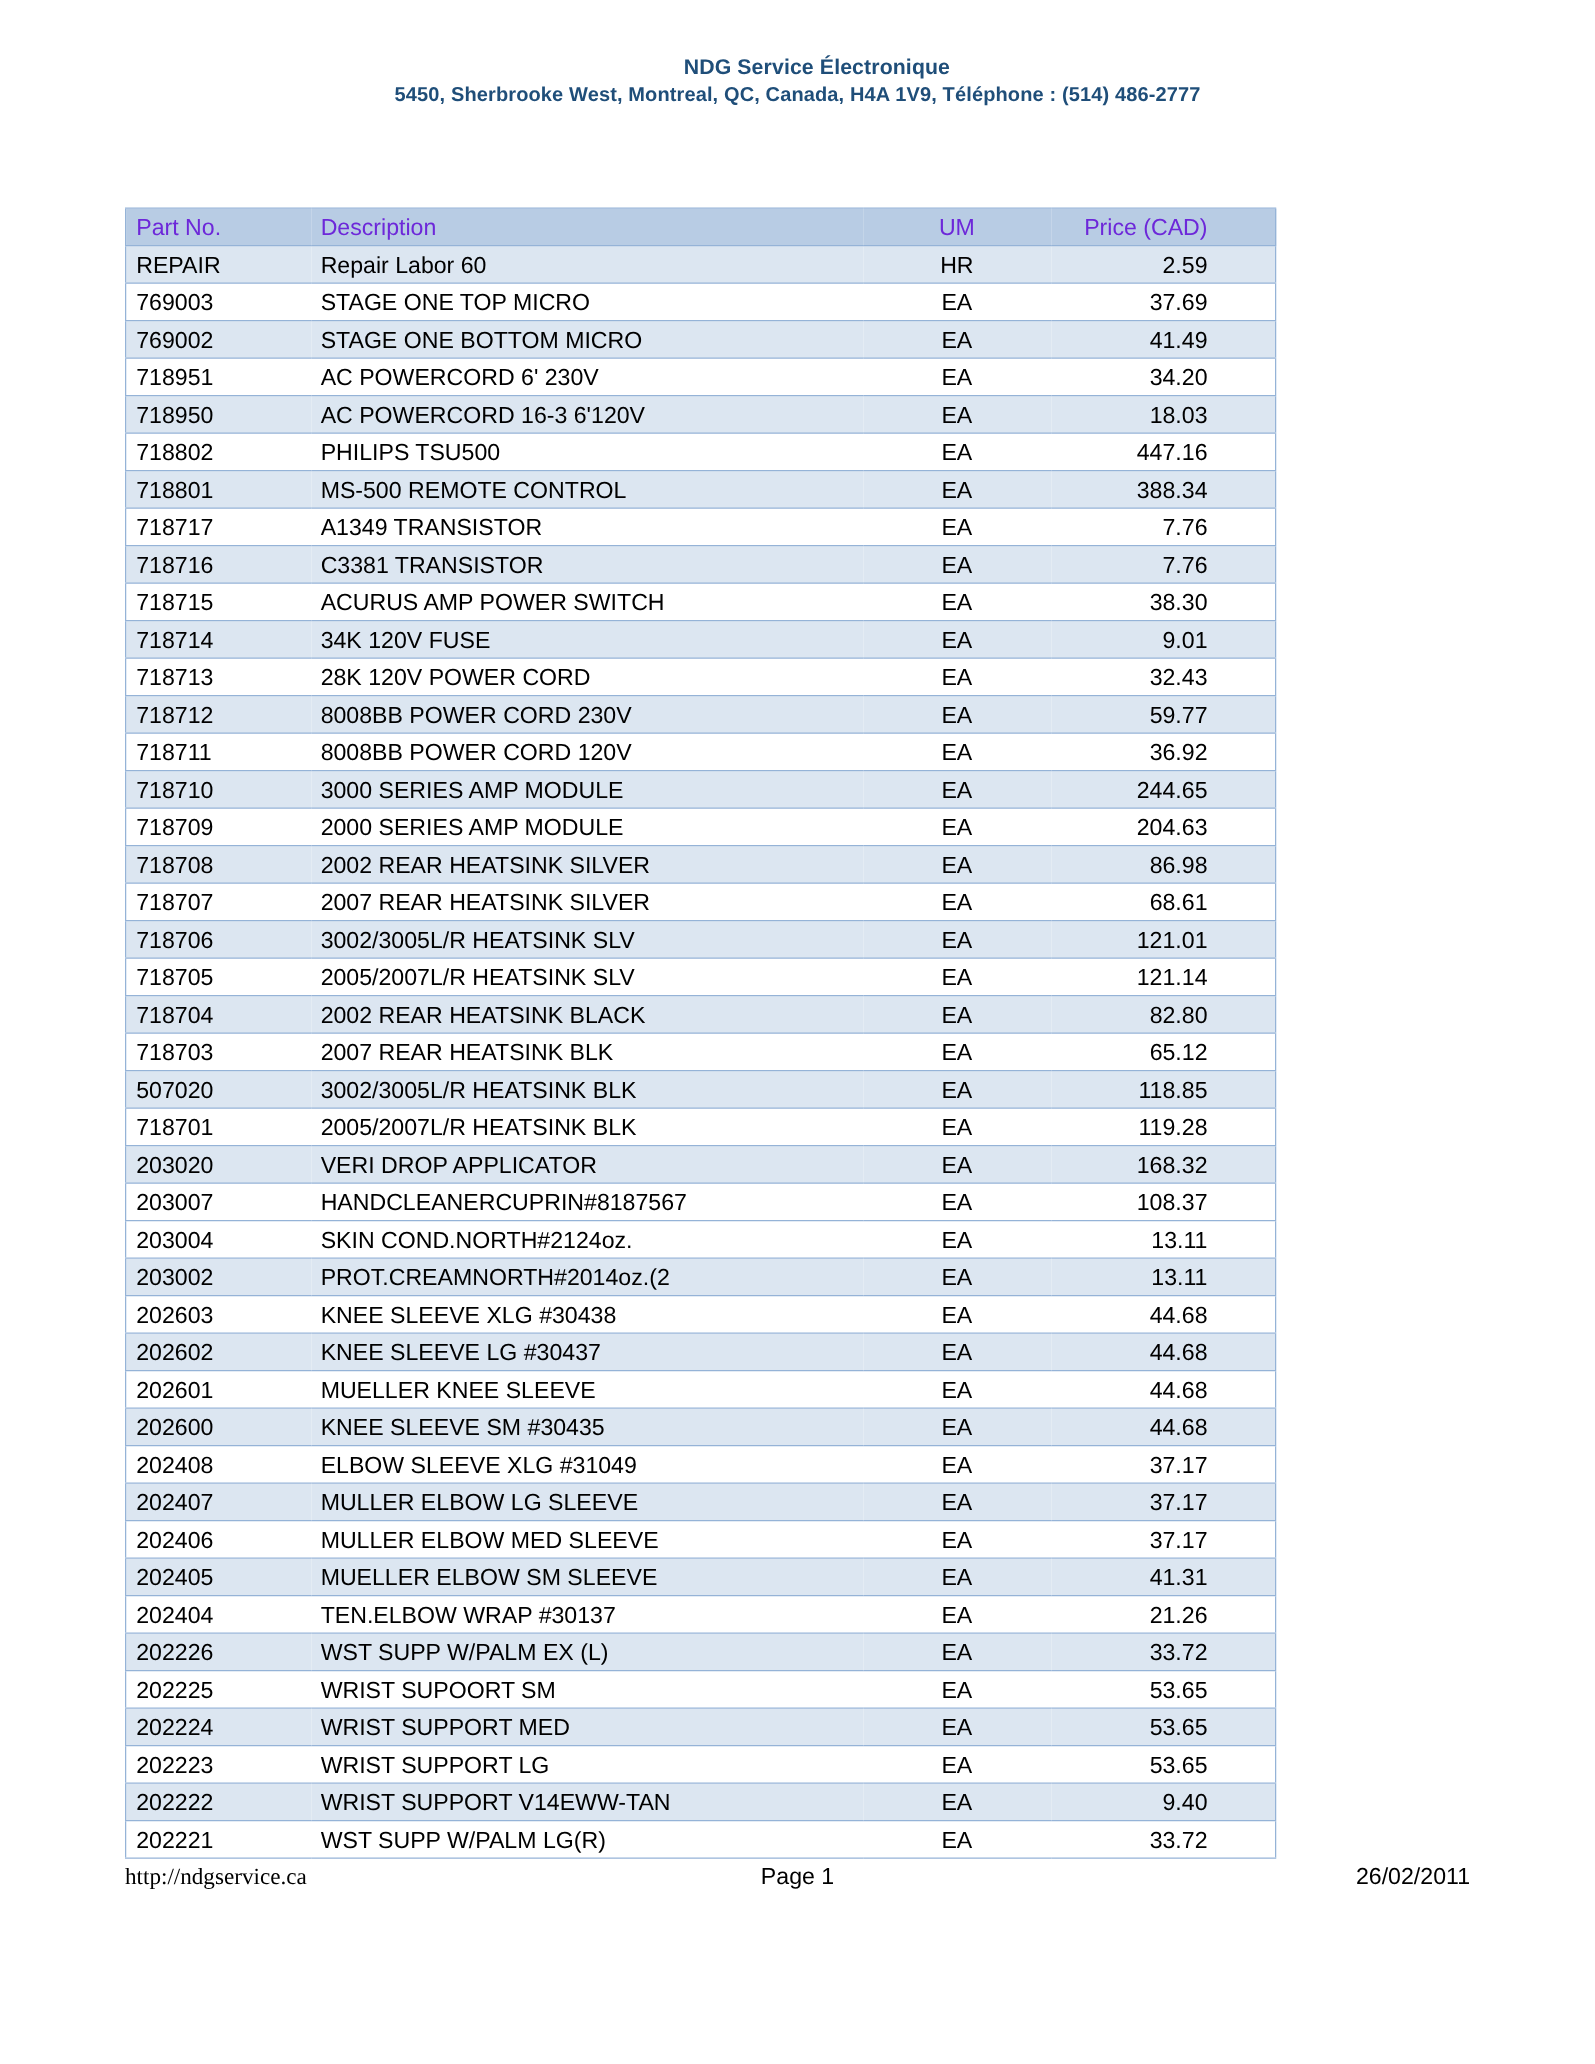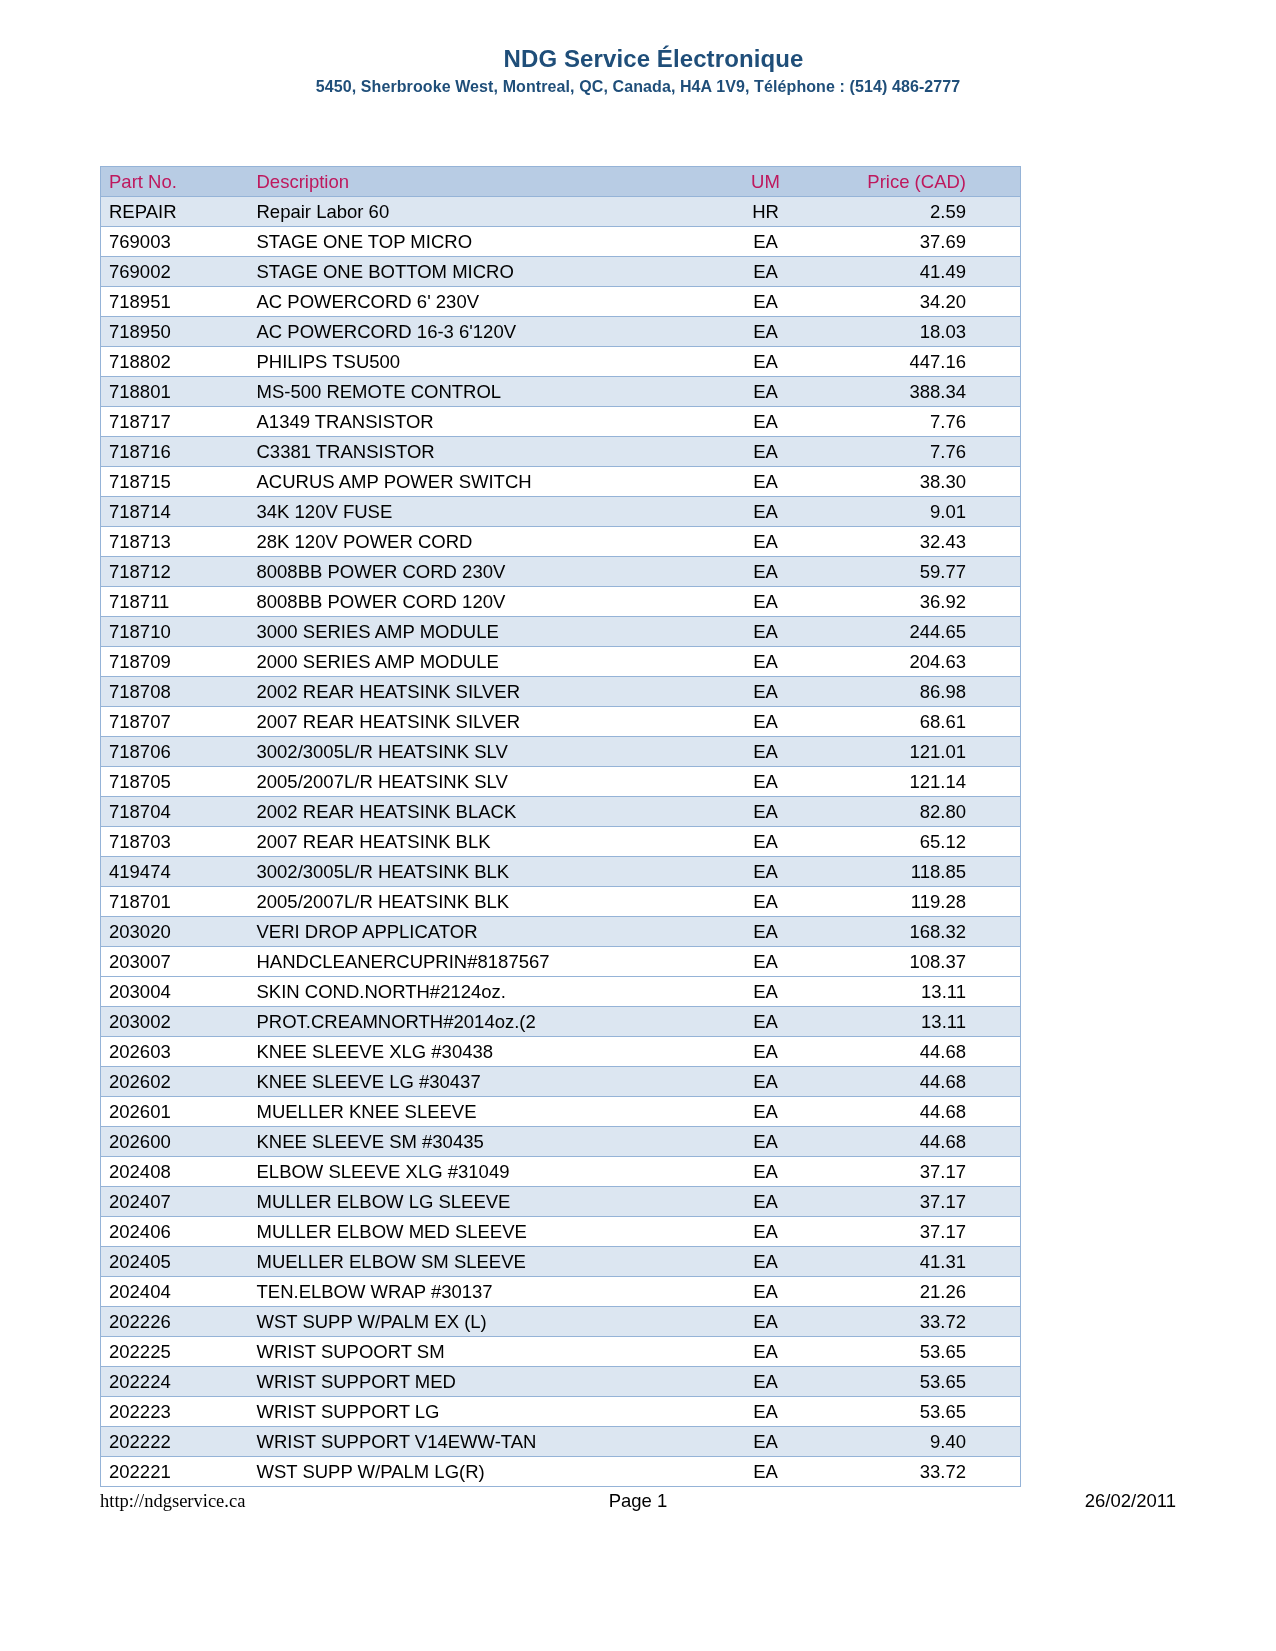--- a/index.html
+++ b/index.html
@@ -23,21 +23,21 @@
     top: 42px;
     width: 1276px;
     text-align: center;
   }
   .doc-header .line {
     color: #1f4e79;
     font-weight: bold;
     line-height: 1.42;
     letter-spacing: 0.1px;
   }
-  .doc-header .line1 { font-size: 24px; padding-left: 31px; }
+  .doc-header .line1 { font-size: 17px; padding-left: 31px; }
   .doc-header .line2 { font-size: 16px; }
 
   
   .price-table-wrap {
     position: absolute;
     left: 100px;
     top: 166px;
     width: 920px;
   }
   table.price-table {
@@ -46,21 +46,21 @@
     table-layout: fixed;
     border: 1px solid #95b3d7;
   }
   table.price-table col.c-part  { width: 148px; }
   table.price-table col.c-desc  { width: 442px; }
   table.price-table col.c-um    { width: 150px; }
   table.price-table col.c-price { width: 180px; }
 
   table.price-table thead th {
     background: #b8cce4;
-    color: #be185d;
+    color: #6d28d9;
     font-size: 18.5px;
     font-weight: normal;
     height: 29px;
     line-height: 29px;
     padding: 0;
     border-top: 1px solid #95b3d7;
     border-bottom: 1px solid #95b3d7;
     vertical-align: middle;
     box-sizing: border-box;
   }
@@ -254,21 +254,21 @@
           <td class="td-um">EA</td>
           <td class="td-price">82.80</td>
         </tr>
         <tr class="band-plain">
           <td class="td-part">718703</td>
           <td class="td-desc">2007 REAR HEATSINK BLK</td>
           <td class="td-um">EA</td>
           <td class="td-price">65.12</td>
         </tr>
         <tr class="band-shaded">
-          <td class="td-part">419474</td>
+          <td class="td-part">507020</td>
           <td class="td-desc">3002/3005L/R HEATSINK BLK</td>
           <td class="td-um">EA</td>
           <td class="td-price">118.85</td>
         </tr>
         <tr class="band-plain">
           <td class="td-part">718701</td>
           <td class="td-desc">2005/2007L/R HEATSINK BLK</td>
           <td class="td-um">EA</td>
           <td class="td-price">119.28</td>
         </tr>

